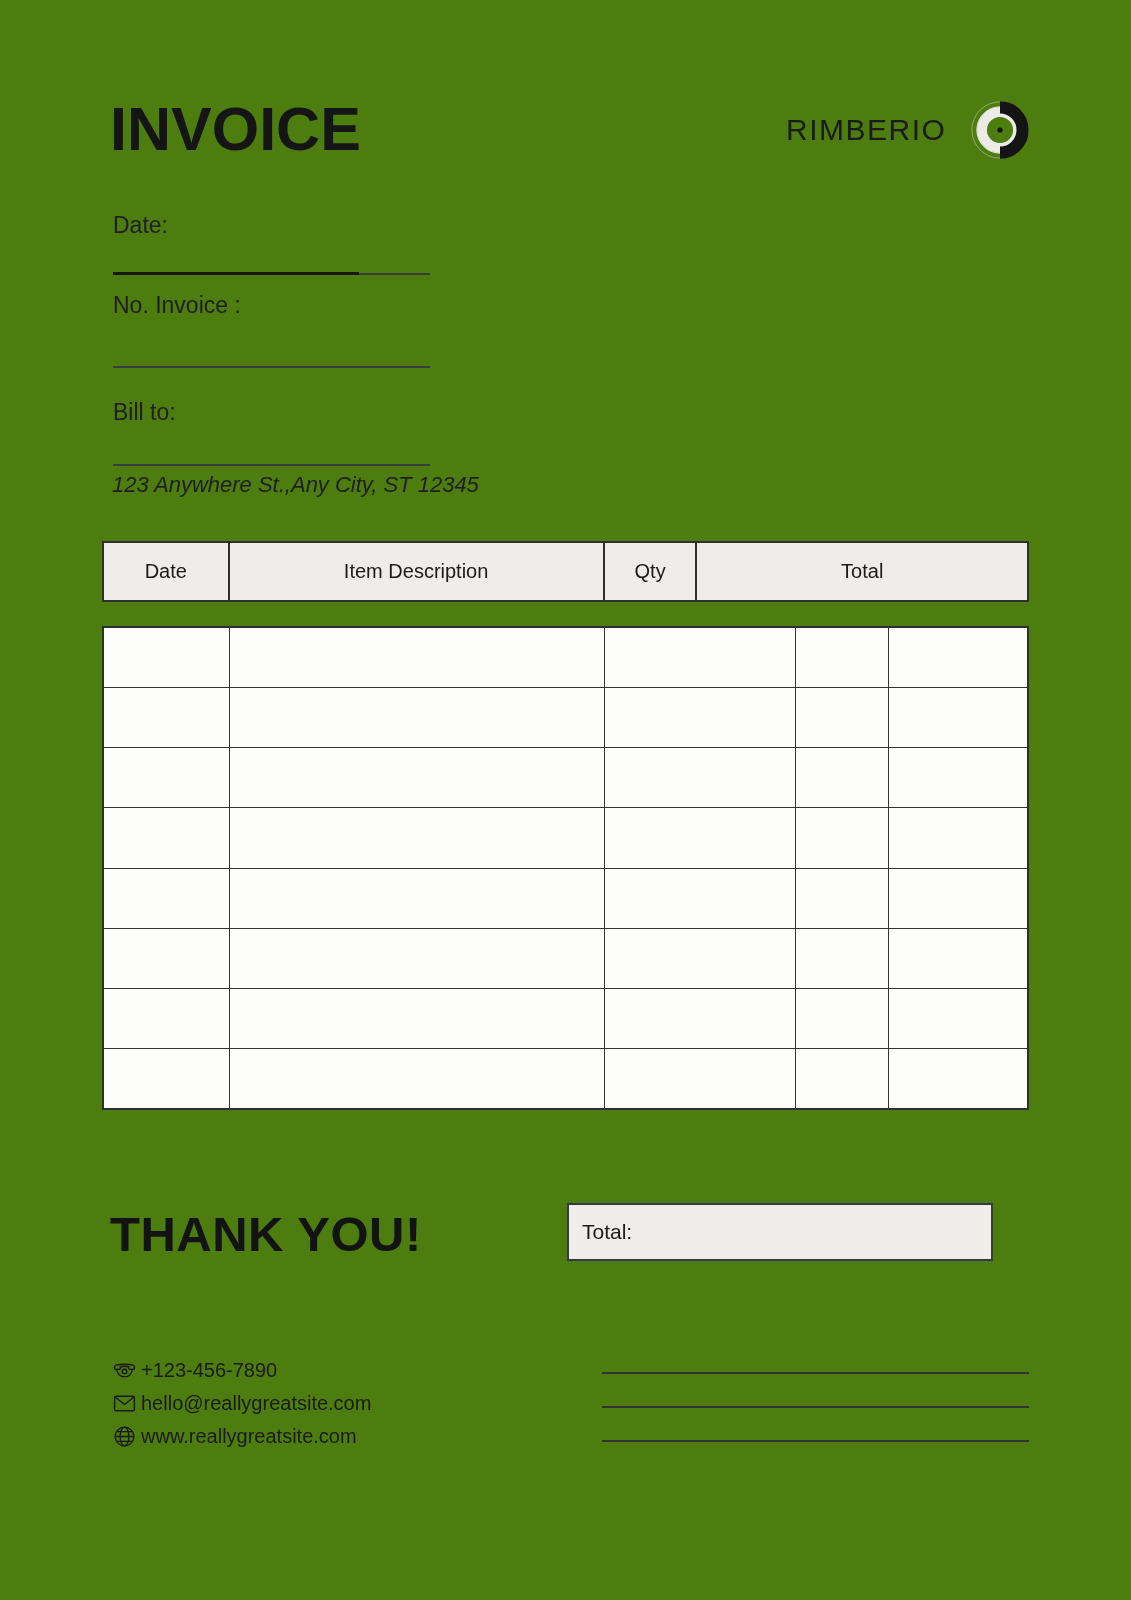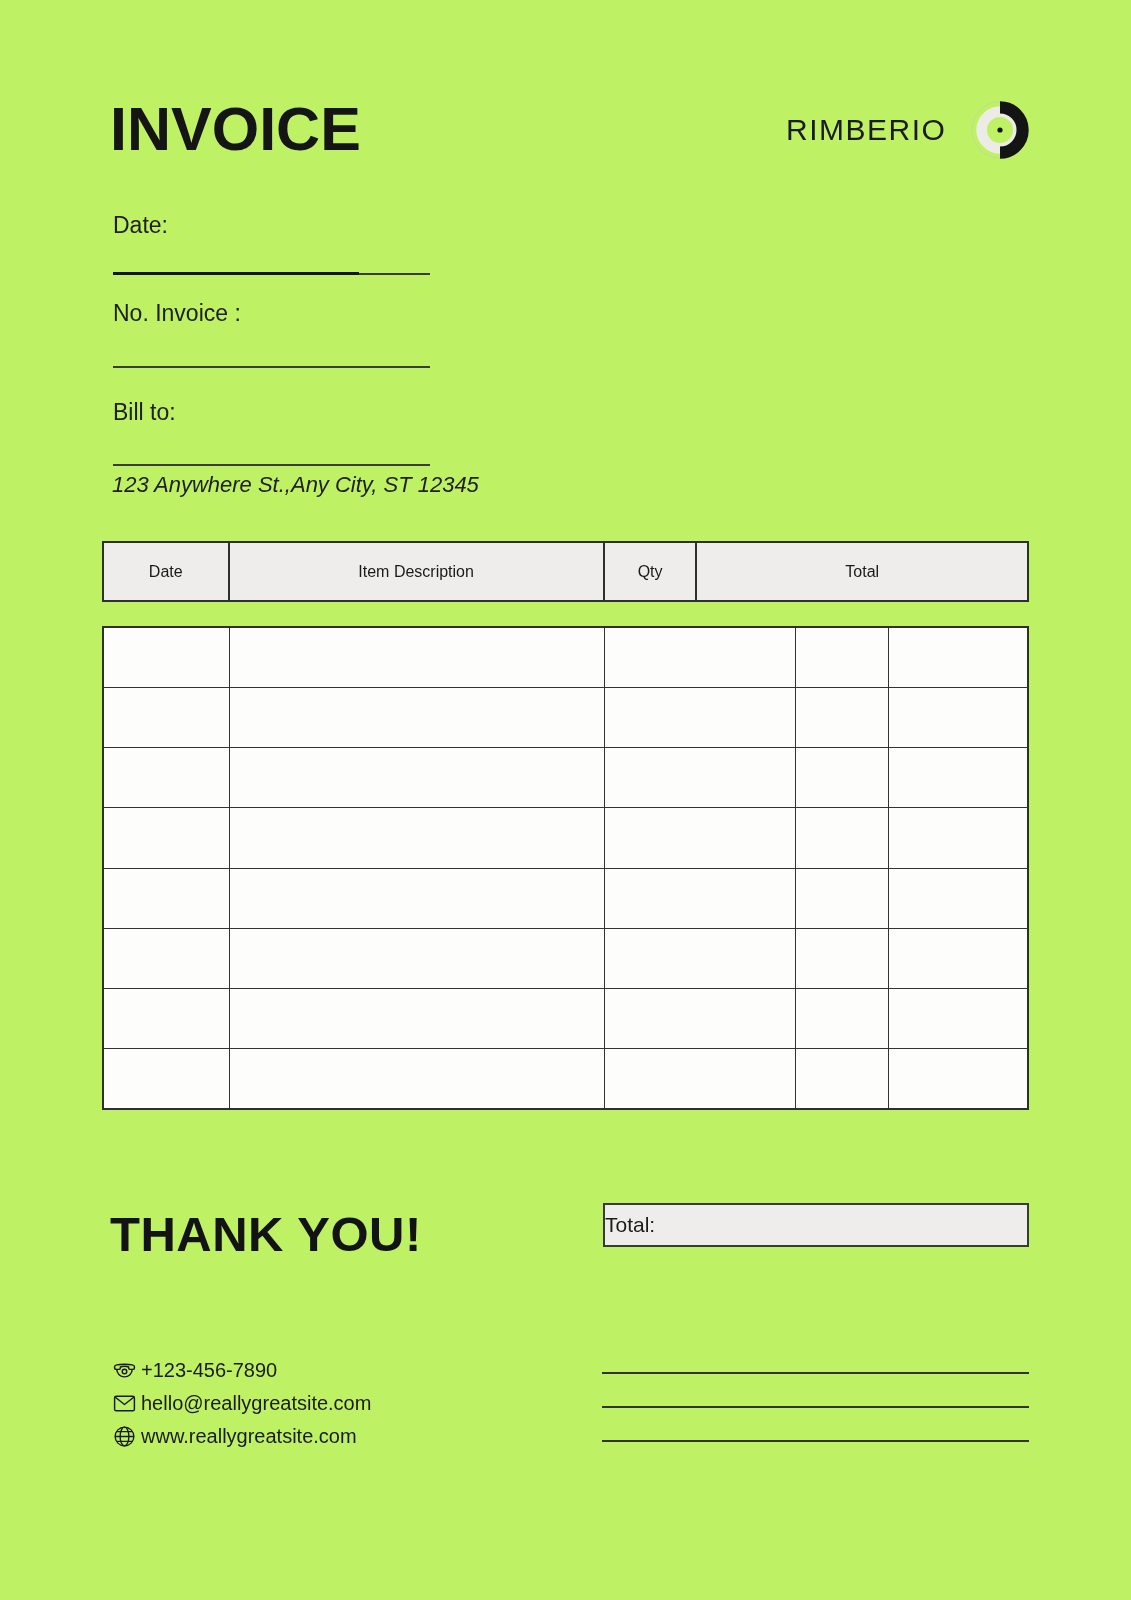--- a/index.html
+++ b/index.html
@@ -1,60 +1,60 @@
 <!DOCTYPE html>
 <html><head>
 <meta charset="utf-8">
 <style>
   * { margin:0; padding:0; box-sizing:border-box; }
   html,body { width:1131px; height:1600px; }
   body { font-family:"Liberation Sans", sans-serif; background:#fcfbfa; }
-  .page { position:relative; width:1131px; height:1600px; background:#bef264; color:#1b1b1b; overflow:hidden; }
+  .page { position:relative; width:1131px; height:1600px; background:#4d7c0f; color:#1b1b1b; overflow:hidden; }
   .abs { position:absolute; }
 
   
   .invoice-title { left:110px; top:94px; font-size:61px; font-weight:800; letter-spacing:0; color:#151515; }
   .brand { top:100px; left:786px; width:243px; height:60px; display:flex; align-items:center; justify-content:space-between; }
   .brand-name { font-size:30px; font-weight:400; letter-spacing:1.5px; color:#1b1b1b; }
   .logo { width:58px; height:58px; }
 
   
   .label { font-size:23px; color:#202020; }
   .fill-line { height:2px; background:#3c3c3c; }
   .date-label { left:113px; top:212px; }
   .date-line { left:113px; top:273px; width:317px; }
   .date-line-bold { left:113px; top:272px; width:246px; height:3px; background:#161616; }
-  .invno-label { left:113px; top:300px; }
+  .invno-label { left:113px; top:292px; }
   .invno-line { left:113px; top:366px; width:317px; }
   .billto-label { left:113px; top:399px; }
   .billto-line { left:113px; top:464px; width:317px; }
   .billto-address { left:112px; top:472px; font-size:22px; font-style:italic; color:#202020; }
 
   .payment { left:598px; top:399px; width:420px; }
   .payment .heading { font-size:23px; margin-bottom:16px; }
   .payment .line { font-size:23px; margin-bottom:9px; }
 
   
   .tbl-header { left:102px; top:541px; width:927px; height:61px; display:flex;
                 background:#eeedeb; border:2px solid #2f2f2f; }
-  .th { display:flex; align-items:center; justify-content:center; font-size:16px; color:#1a1a1a;
+  .th { display:flex; align-items:center; justify-content:center; font-size:20px; color:#1a1a1a;
         border-right:2px solid #2f2f2f; }
   .th:last-child { border-right:none; }
   .tbl-body { left:102px; top:626px; width:927px; height:484px; display:flex; flex-direction:column;
               background:#fdfdfc; border:2px solid #2f2f2f; }
   .tr { display:flex; flex:1; border-bottom:1.5px solid #333; }
   .tr:last-child { border-bottom:none; }
   .td { border-right:1.5px solid #333; }
   .td:last-child { border-right:none; }
   .col0 { width:13.6%; } .col1 { width:40.65%; } .col2 { width:20.7%; } .col3 { width:10.05%; } .col4 { flex:1; }
 
   
   .thank-you { left:110px; top:1206px; font-size:49px; font-weight:700; letter-spacing:0.5px; color:#131313; }
-  .total-box { left:603px; top:1203px; width:426px; height:44px; background:#eeedeb;
-               border:2px solid #3a3a3a; display:flex; align-items:center; }
+  .total-box { left:567px; top:1203px; width:426px; height:58px; background:#eeedeb;
+               border:2px solid #3a3a3a; display:flex; align-items:center; padding-left:13px; }
   .total-label { font-size:21px; color:#1b1b1b; }
 
   
   .contact { left:112px; top:1358px; display:flex; flex-direction:column; gap:9px; }
   .contact-row { display:flex; align-items:center; gap:4px; height:24px; }
   .contact-row svg { width:25px; height:25px; flex:0 0 auto; }
   .contact-text { font-size:20px; color:#1b1b1b; }
 
   
   .signature-lines { left:602px; top:1372px; width:427px; }

